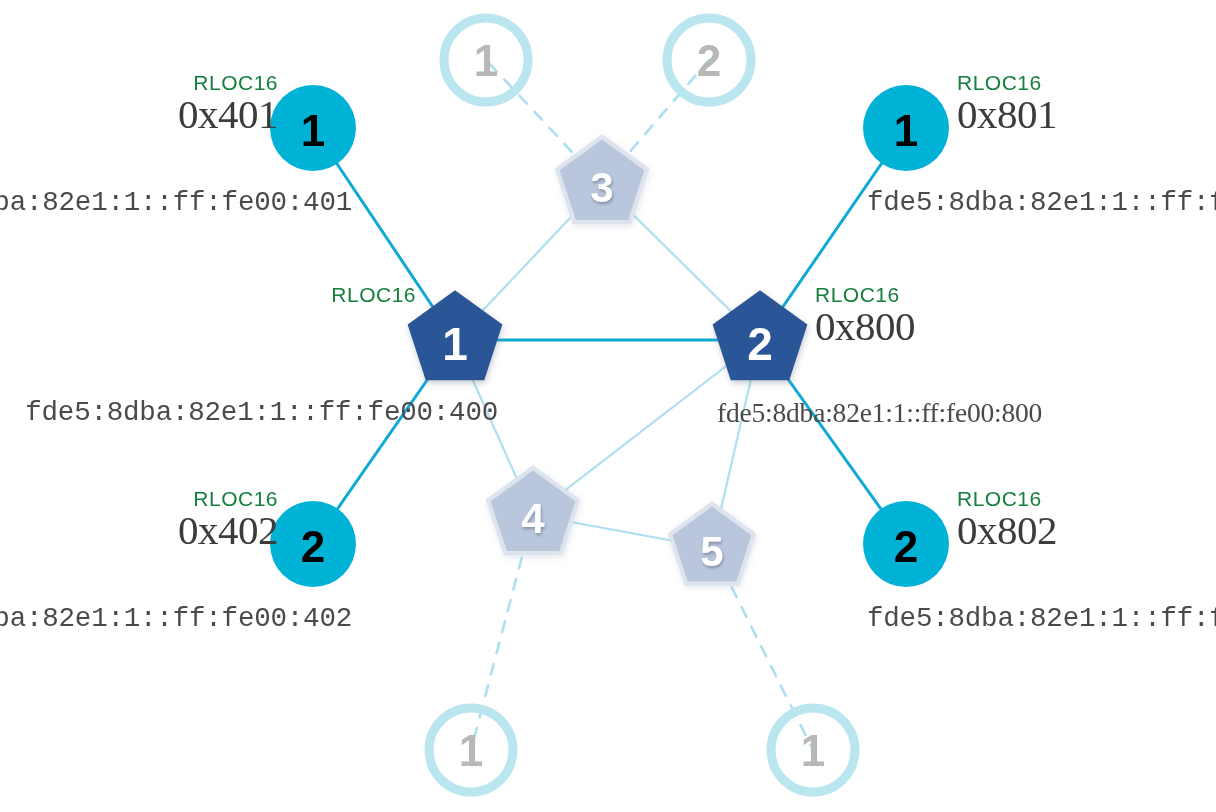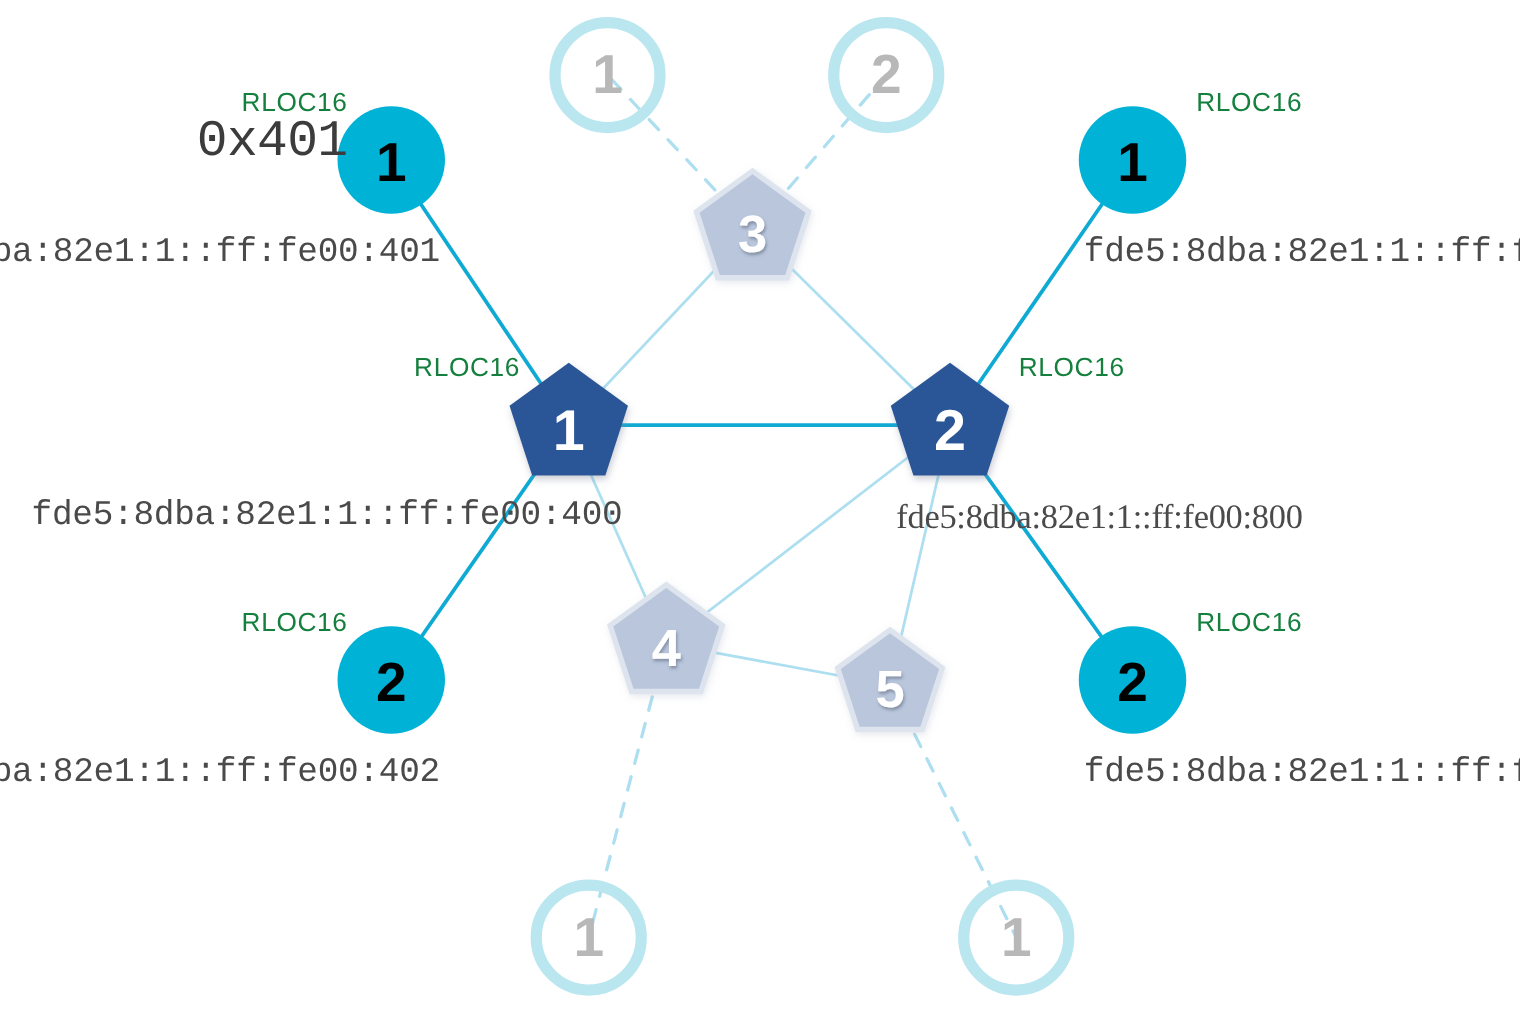--- a/index.html
+++ b/index.html
@@ -27,21 +27,21 @@
     white-space: nowrap;
   }
   .rloc-caption {
     font-family: "Liberation Sans", sans-serif;
     font-size: 21px;
     color: #15803d;
     letter-spacing: 0.5px;
     line-height: 1;
   }
   .rloc-value {
-    font-family: Liberation Mono, monospace;
+    font-family: Liberation Serif, serif;
     font-size: 41px;
     color: #3c3c3c;
     line-height: 1.05;
     letter-spacing: -0.5px;
   }
   .ipv6-text {
     position: absolute;
     font-family: "Liberation Mono", monospace;
     font-size: 27.5px;
     color: #4a4a4a;
@@ -157,34 +157,38 @@
       </g>
   </svg>
 
   <div id="label-layer">
       <div class="label-group al-right" style="top: 284px; right: 800px;">
         <div class="rloc-caption">RLOC16</div>
       </div>
       <div class="ipv6-text" style="top: 397px; right: 718px;">fde5:8dba:82e1:1::ff:fe00:400</div>
       <div class="label-group al-left" style="top: 284px; left: 815px;">
         <div class="rloc-caption">RLOC16</div>
+        <div class="rloc-value">0x800</div>
       </div>
       <div class="ipv6-text" style="top: 397px; left: 717px; font-family: Liberation Serif, serif;">fde5:8dba:82e1:1::ff:fe00:800</div>
       <div class="label-group al-right" style="top: 72px; right: 938px;">
         <div class="rloc-caption">RLOC16</div>
         <div class="rloc-value">0x401</div>
       </div>
       <div class="ipv6-text" style="top: 187px; right: 864px;">fde5:8dba:82e1:1::ff:fe00:401</div>
       <div class="label-group al-left" style="top: 72px; left: 957px;">
         <div class="rloc-caption">RLOC16</div>
+        <div class="rloc-value">0x801</div>
       </div>
       <div class="ipv6-text" style="top: 187px; left: 867px;">fde5:8dba:82e1:1::ff:fe00:801</div>
       <div class="label-group al-right" style="top: 488px; right: 938px;">
         <div class="rloc-caption">RLOC16</div>
+        <div class="rloc-value">0x402</div>
       </div>
       <div class="ipv6-text" style="top: 603px; right: 864px;">fde5:8dba:82e1:1::ff:fe00:402</div>
       <div class="label-group al-left" style="top: 488px; left: 957px;">
         <div class="rloc-caption">RLOC16</div>
+        <div class="rloc-value">0x802</div>
       </div>
       <div class="ipv6-text" style="top: 603px; left: 867px;">fde5:8dba:82e1:1::ff:fe00:802</div>
     </div>
 
 </div>
 
 </body></html>

